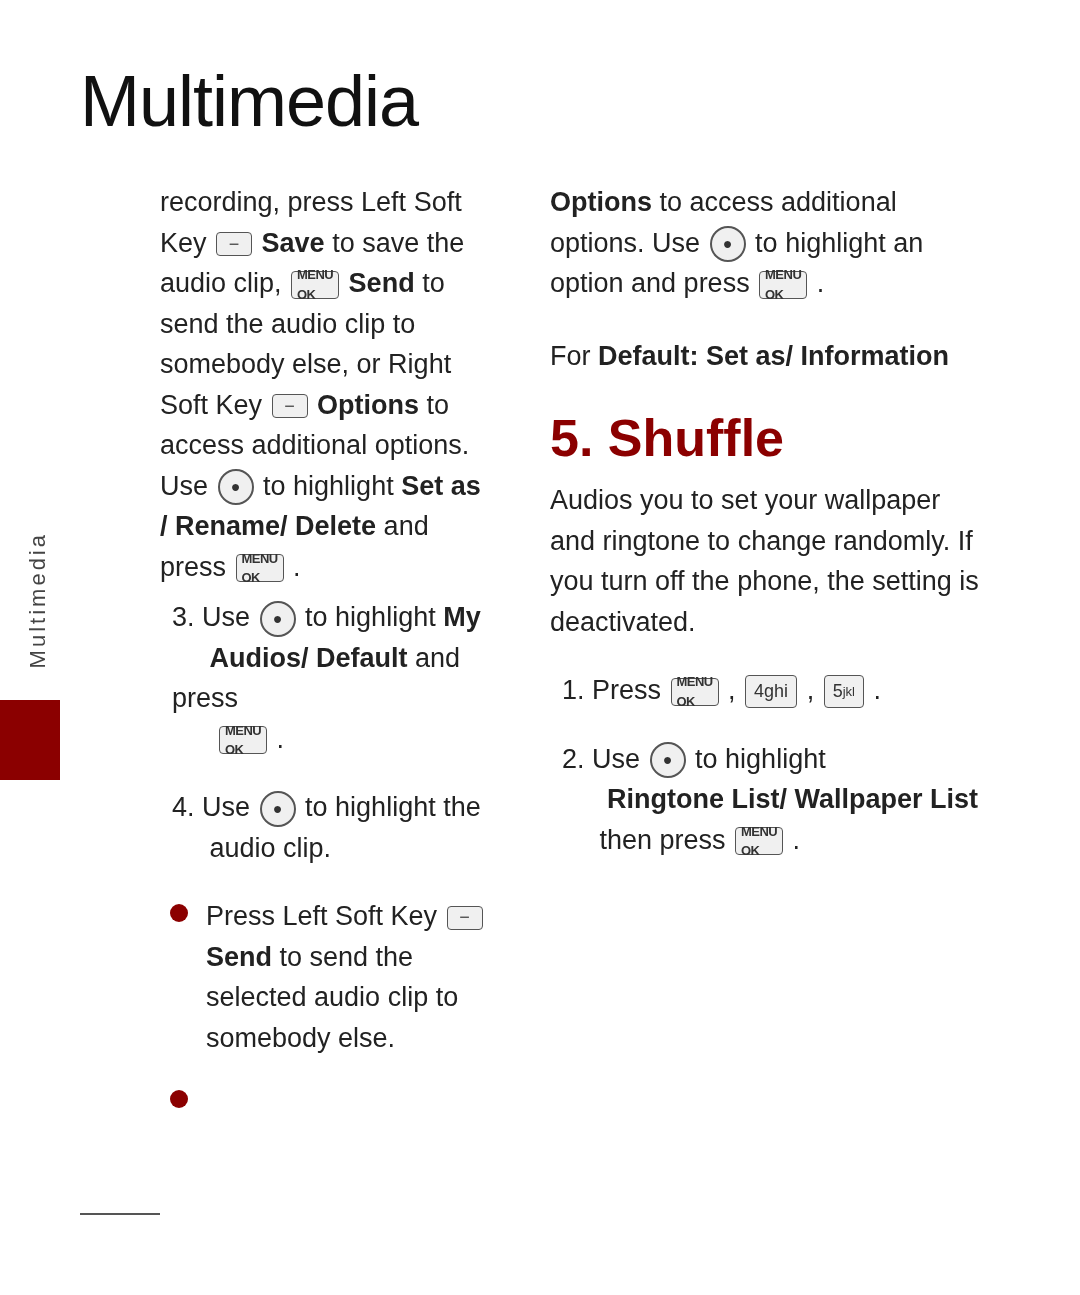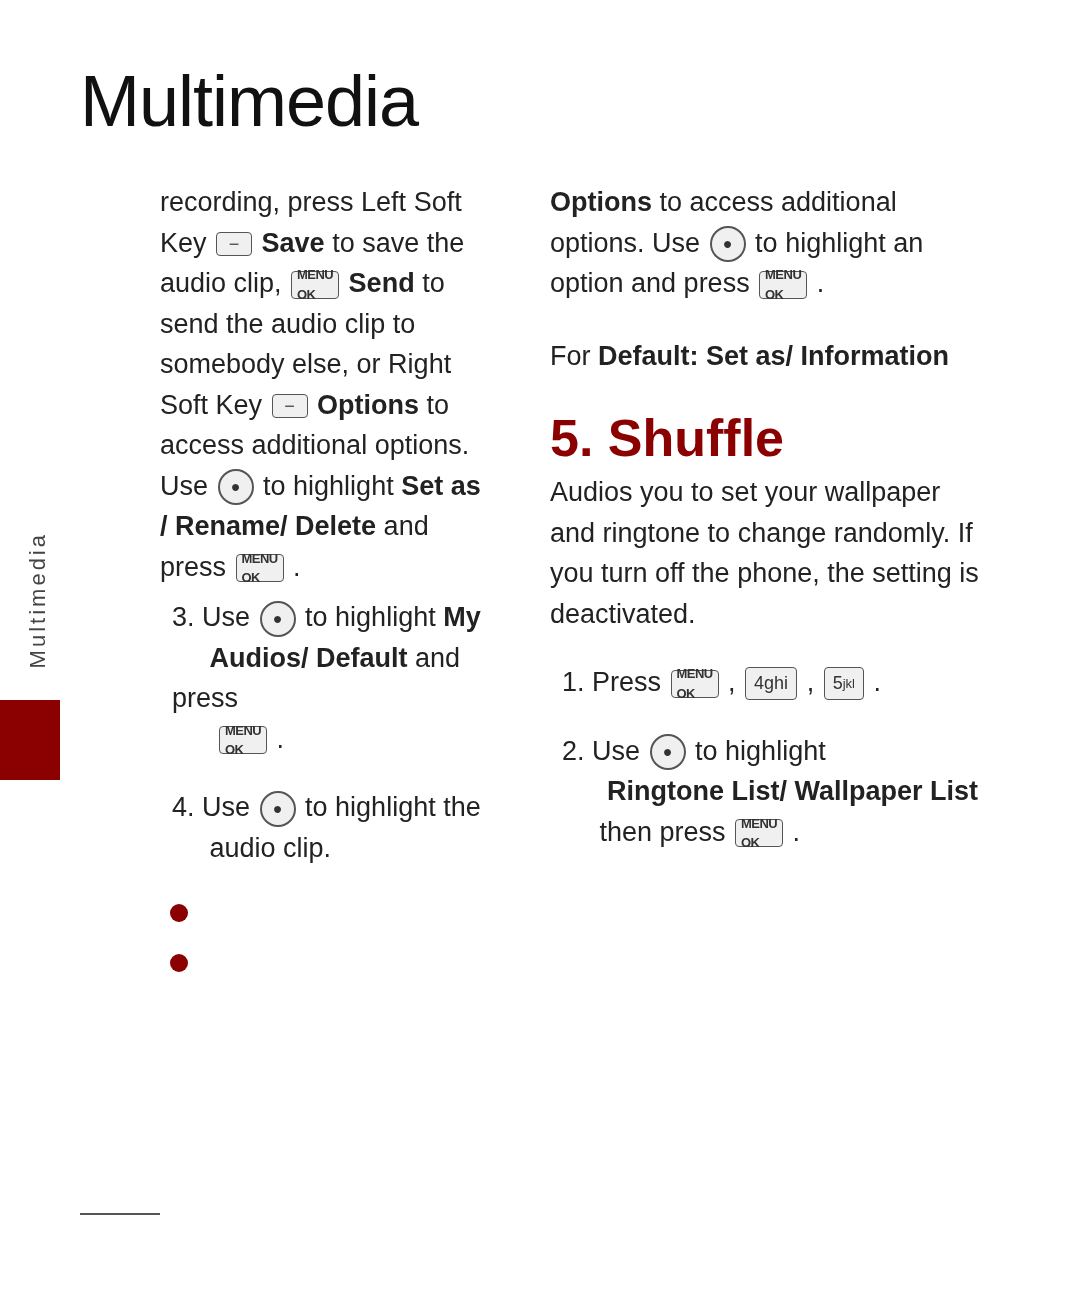--- a/index.html
+++ b/index.html
@@ -125,21 +125,21 @@
       border-radius: 50%;
       margin-top: 8px;
       margin-right: 18px;
       flex-shrink: 0;
     }
 
     .section-5-title {
       font-size: 52px;
       font-weight: bold;
       color: #8b0000;
-      margin-bottom: 4px;
+      margin-bottom: 12px;
     }
 
     .right-block {
       margin-bottom: 32px;
     }
 
     .right-block p {
       font-size: 27px;
       line-height: 1.5;
     }
@@ -252,20 +252,27 @@
         <span>4. Use </span>
         <span class="nav-up-down">●</span>
         <span> to highlight the<br>&nbsp;&nbsp;&nbsp;&nbsp;&nbsp;audio clip.</span>
       </div>
     </div>
 
     <div class="bullet-list">
 
       <div class="bullet-item">
         <div class="bullet-dot"></div>
+        <div>
+          <span>Press Left Soft Key </span>
+          <span class="soft-key-icon">−</span>
+          <br>
+          <span class="bold">Send</span>
+          <span> to send the selected audio clip to somebody else.</span>
+        </div>
       </div>
 
       <div class="bullet-item">
         <div class="bullet-dot"></div>
       </div>
 
 
     </div>
   </div>
 

